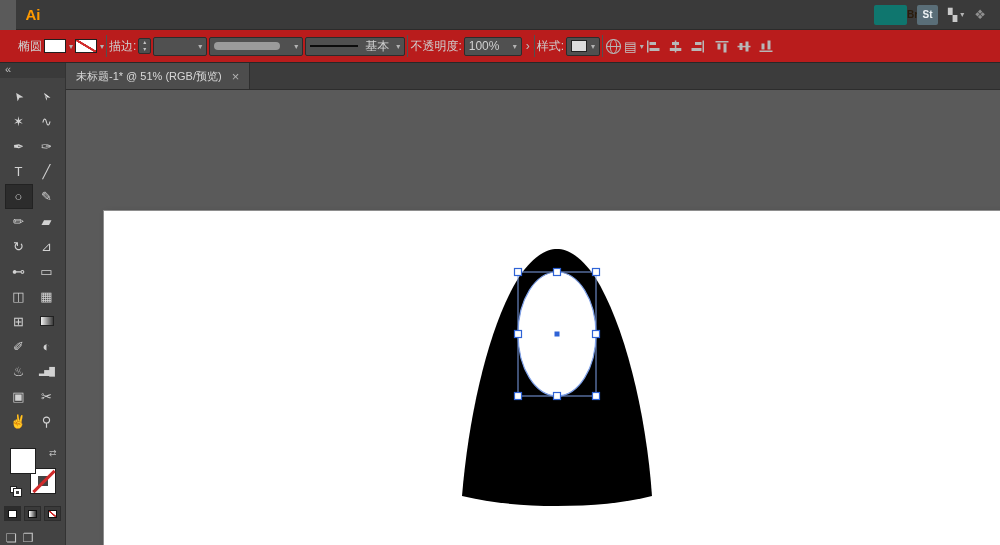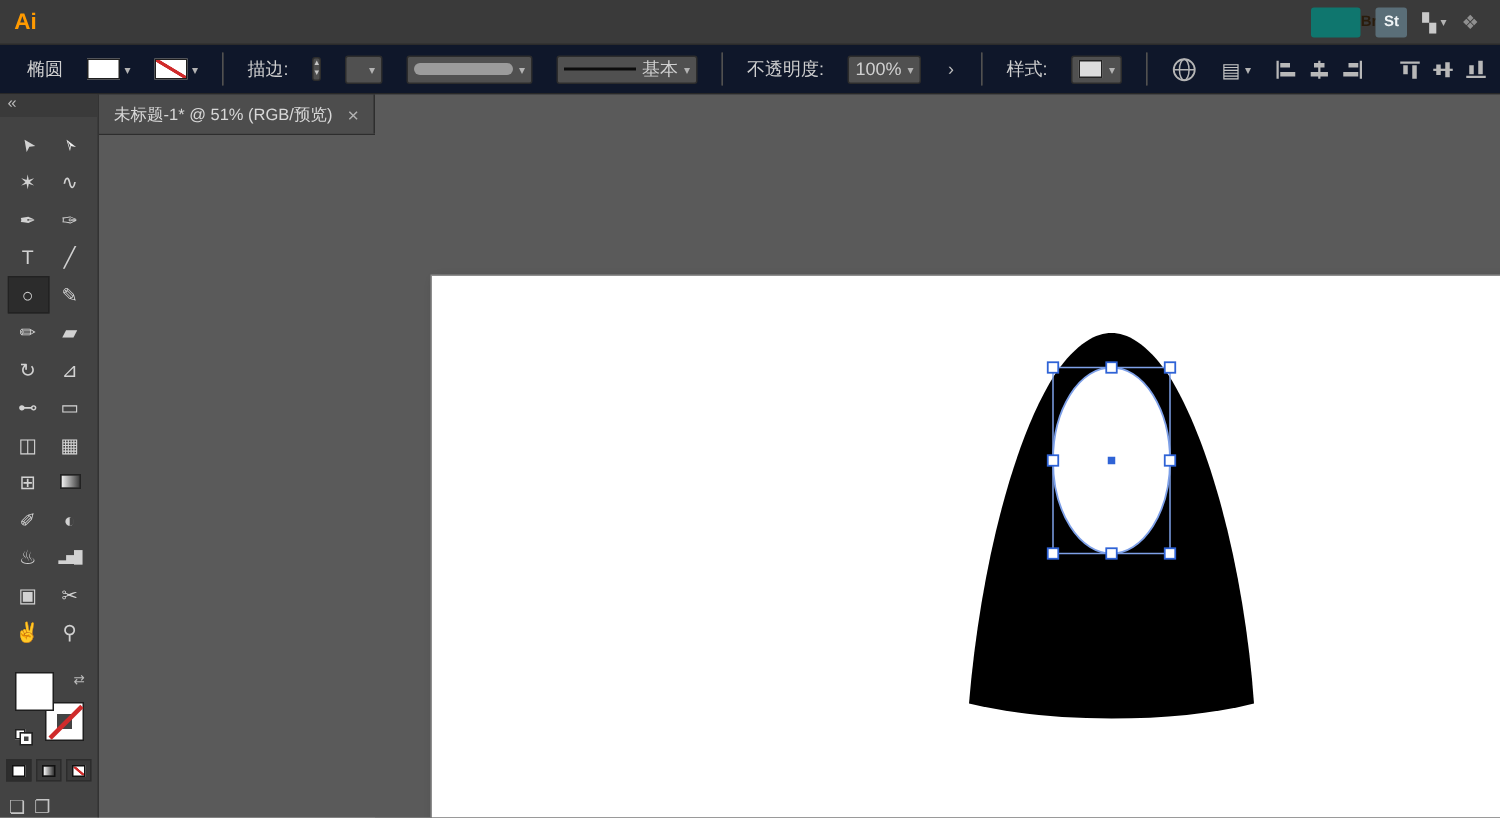--- a/index.html
+++ b/index.html
@@ -2,36 +2,36 @@
 <html><head>
 <meta charset="utf-8">
 <style>
   * { margin:0; padding:0; box-sizing:border-box; }
   html,body { width:1000px; height:545px; overflow:hidden; background:#5a5a5a;
     font-family:"Liberation Sans","DejaVu Sans",sans-serif; font-size:12px; color:#d0d0d0;
     -webkit-font-smoothing:antialiased; }
 
   
   .menubar { height:30px; background:#3a3a3a; display:flex; align-items:center;
-    border-bottom:1px solid #2b2b2b; }
+    border-bottom:1px solid #2b2b2b;margin-left:16px; }
   .app-logo { width:34px; text-align:center; font-weight:bold; font-size:15px; color:#ff9a00; }
   .menu-items { display:flex; align-items:center; height:100%; }
   .menu-item { padding:0 9px; line-height:29px; color:#d6d6d6; cursor:default; }
   .menubar-right { margin-left:auto; display:flex; align-items:center; gap:10px; padding-right:14px; }
   .chip { width:21px; height:20px; border:none; border-radius:2px; font-size:10px; font-weight:bold; cursor:pointer; }
   .chip-br { background:#0f766e; color:#2a1c0c;padding-left:33px; }
   .chip-st { background:#5a6e78; color:#f0f4f6; }
   .ws { background:transparent; border:none; color:#c9c9c9; display:flex; align-items:center; gap:3px; font-size:11px; cursor:pointer; }
   .ws .ws-glyph { font-size:12px; }
   .chev { font-size:8px; color:#b3b3b3; }
   .share-glyph { color:#8f8f8f; font-size:13px; }
 
   
-  .controlbar { height:33px; background:#0f172a; border-bottom:1px solid #282828;
-    display:flex; align-items:center; gap:16px; padding:0 8px 0 18px; white-space:nowrap; }
+  .controlbar { height:33px; background:#b91c1c; border-bottom:1px solid #282828;
+    display:flex; align-items:center; gap:2px; padding:0 8px 0 18px; white-space:nowrap; }
   .cb-label { color:#cfcfcf; }
   .swatch-btn { display:flex; align-items:center; gap:3px; background:transparent; border:none; cursor:pointer; }
   .swatch { width:22px; height:14px; background:#fff; border:1px solid #1f1f1f; display:inline-block; }
   .swatch.none { background:
       linear-gradient(to top right, transparent 44%, #d02b2b 46%, #d02b2b 55%, transparent 57%), #fff; }
   .sep { width:1px; height:22px; background:#363636; border-right:1px solid #515151; }
   .stepper { display:inline-flex; flex-direction:column; width:13px; background:#4e4e4e;
     border:1px solid #2d2d2d; border-radius:2px; }
   .stepper span { font-size:6px; line-height:7px; text-align:center; color:#c5c5c5; cursor:pointer; }
   .combo { display:inline-flex; align-items:center; justify-content:space-between; gap:4px;
@@ -86,21 +86,21 @@
   .pm.active { background:#2d2d2d; }
   .pm .c-color { width:9px; height:8px; background:#fff; border:1px solid #111; }
   .pm .c-grad { width:9px; height:8px; background:linear-gradient(90deg,#fff,#333); border:1px solid #111; }
   .pm .c-none { width:9px; height:8px; border:1px solid #111;
     background:linear-gradient(to top right, transparent 40%, #d02b2b 45%, #d02b2b 58%, transparent 62%), #fff; }
 
   .toolbar-bottom { display:flex; justify-content:flex-start; gap:6px; padding:10px 0 0 6px; color:#c5c5c5; font-size:12px; }
   .toolbar-bottom span { cursor:pointer; }
 
   
-  .docarea { flex:1; display:flex; flex-direction:row; min-width:0; }
+  .docarea { flex:1; display:flex; flex-direction:column; min-width:0; }
   .tabbar { height:27px; background:#3c3c3c; display:flex; align-items:flex-end; border-bottom:1px solid #2d2d2d; }
   .tab { height:26px; background:#4d4d4d; border-right:1px solid #2e2e2e; display:flex; align-items:center;
     gap:10px; padding:0 10px; font-size:11px; color:#d8d8d8; cursor:pointer; }
   .tab-close { color:#b2b2b2; font-size:13px; line-height:1; cursor:pointer; }
 
   .canvas { position:relative; flex:1; background:#5a5a5a; overflow:hidden; }
   .artboard { position:absolute; left:38px; top:121px; width:980px; height:470px; background:#ffffff;
     box-shadow:0 0 0 1px #8e8e8e, 3px 3px 7px rgba(0,0,0,0.35); }
   .artboard svg { display:block; }
 </style>

